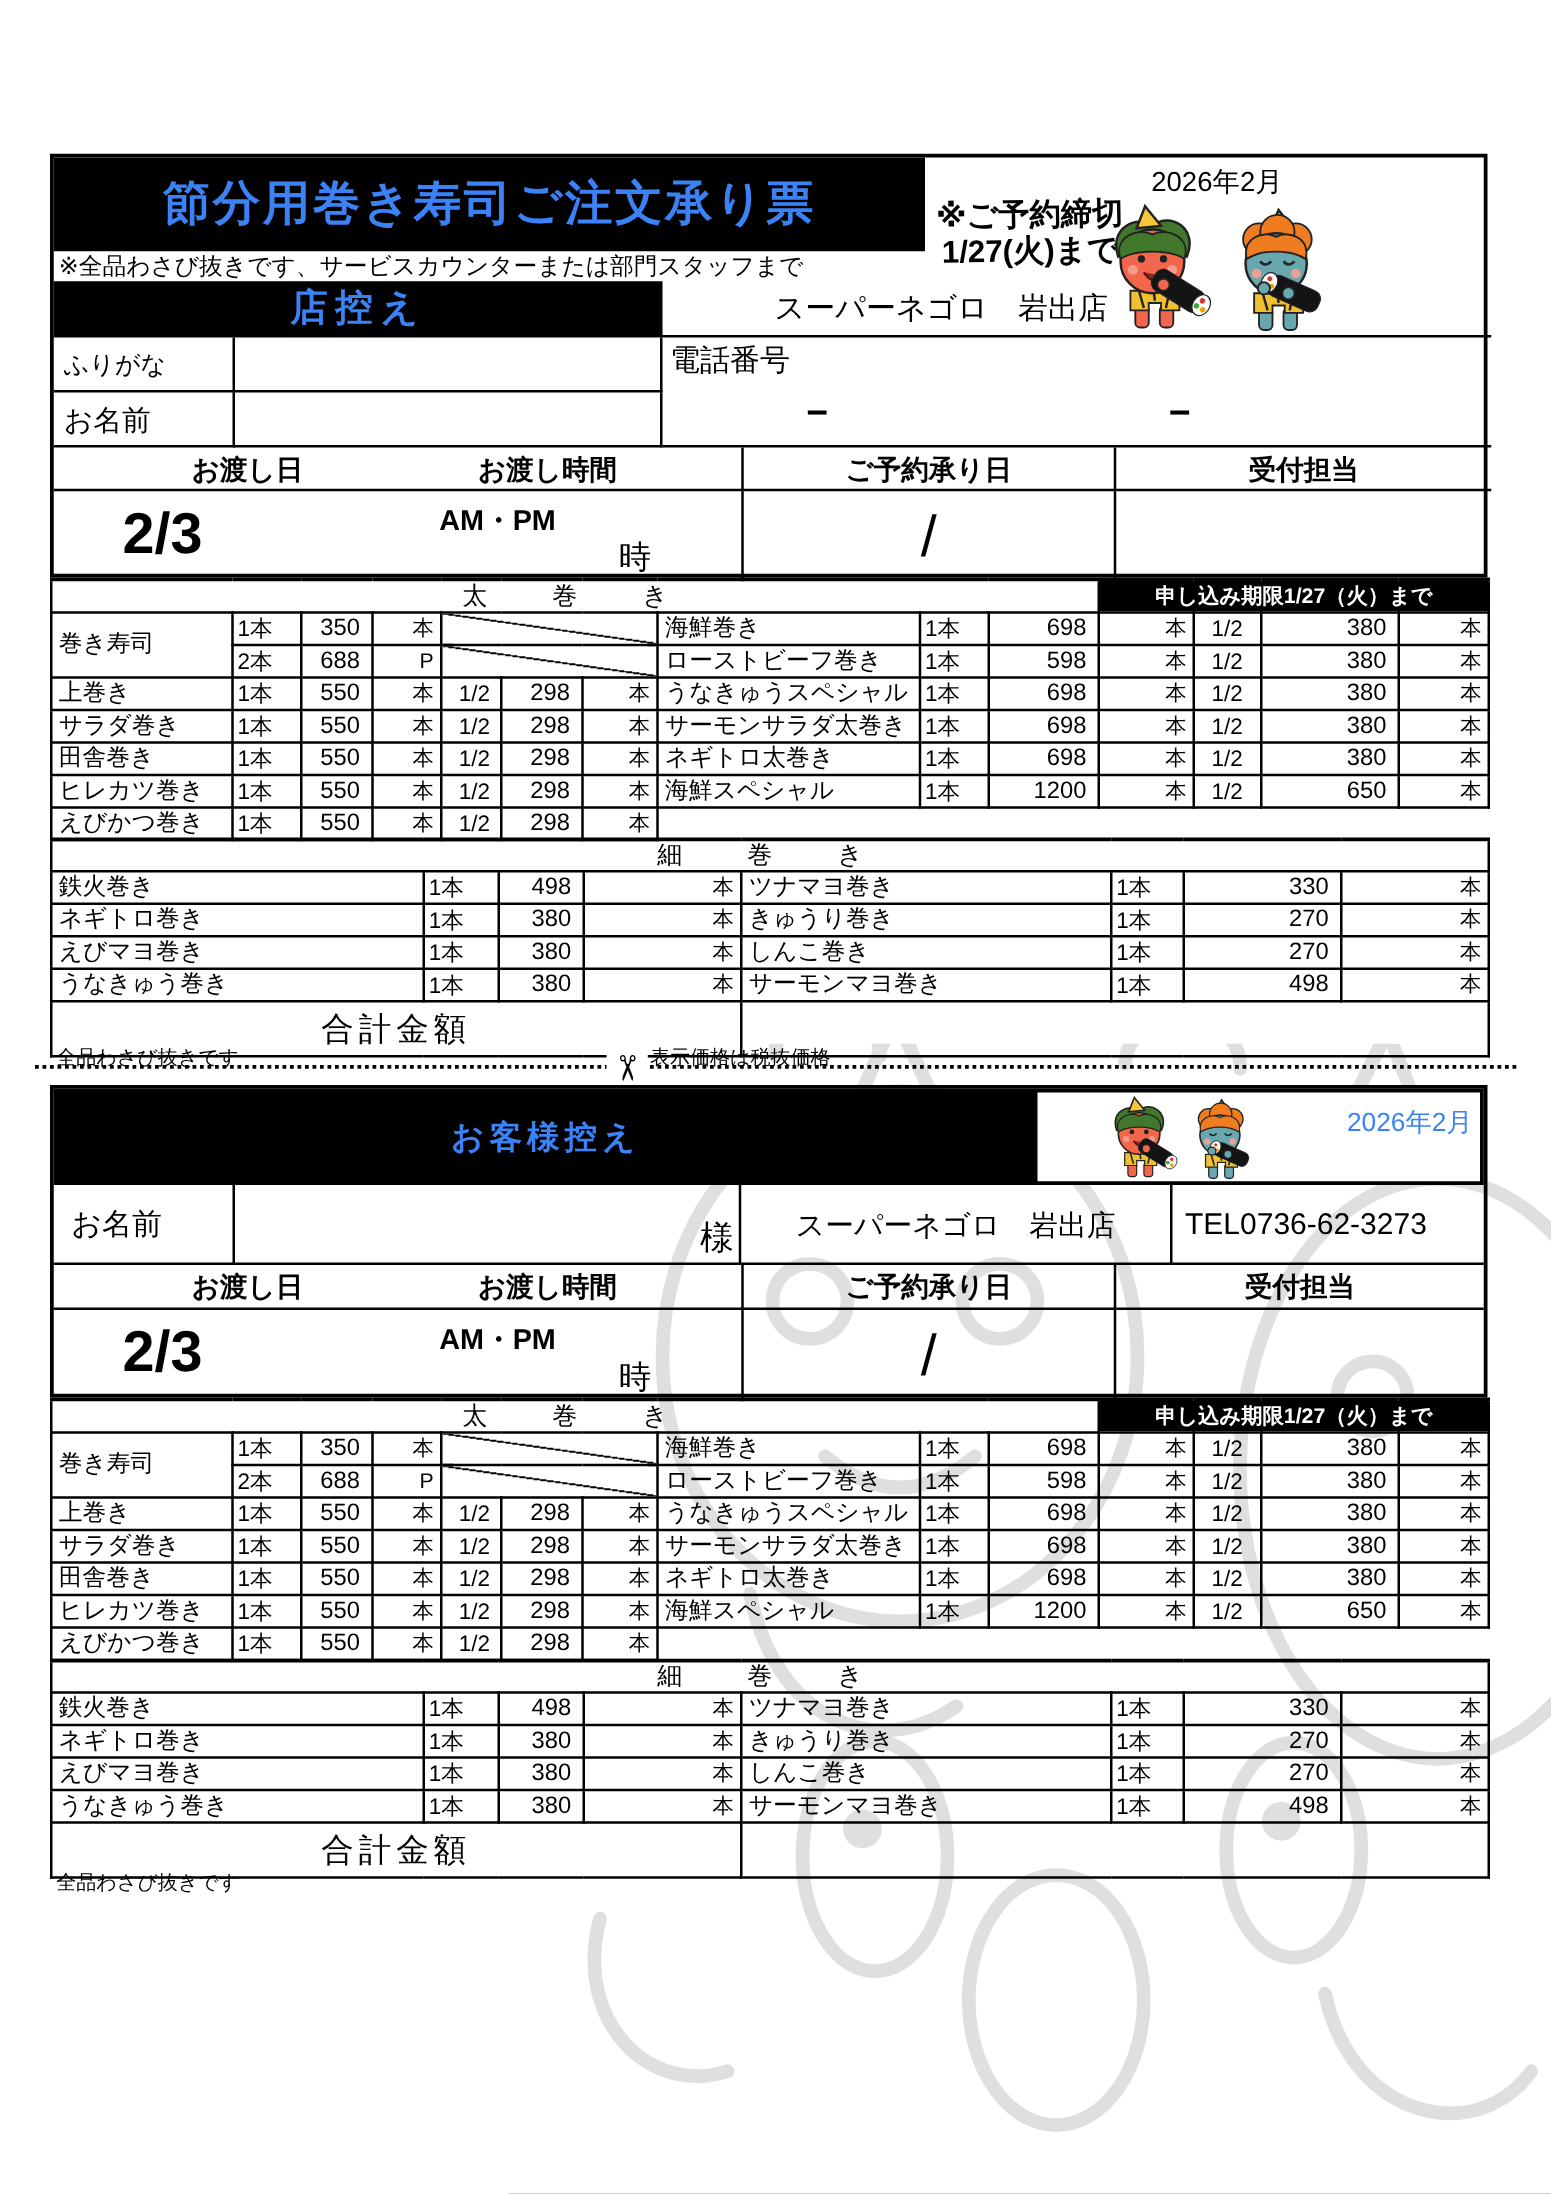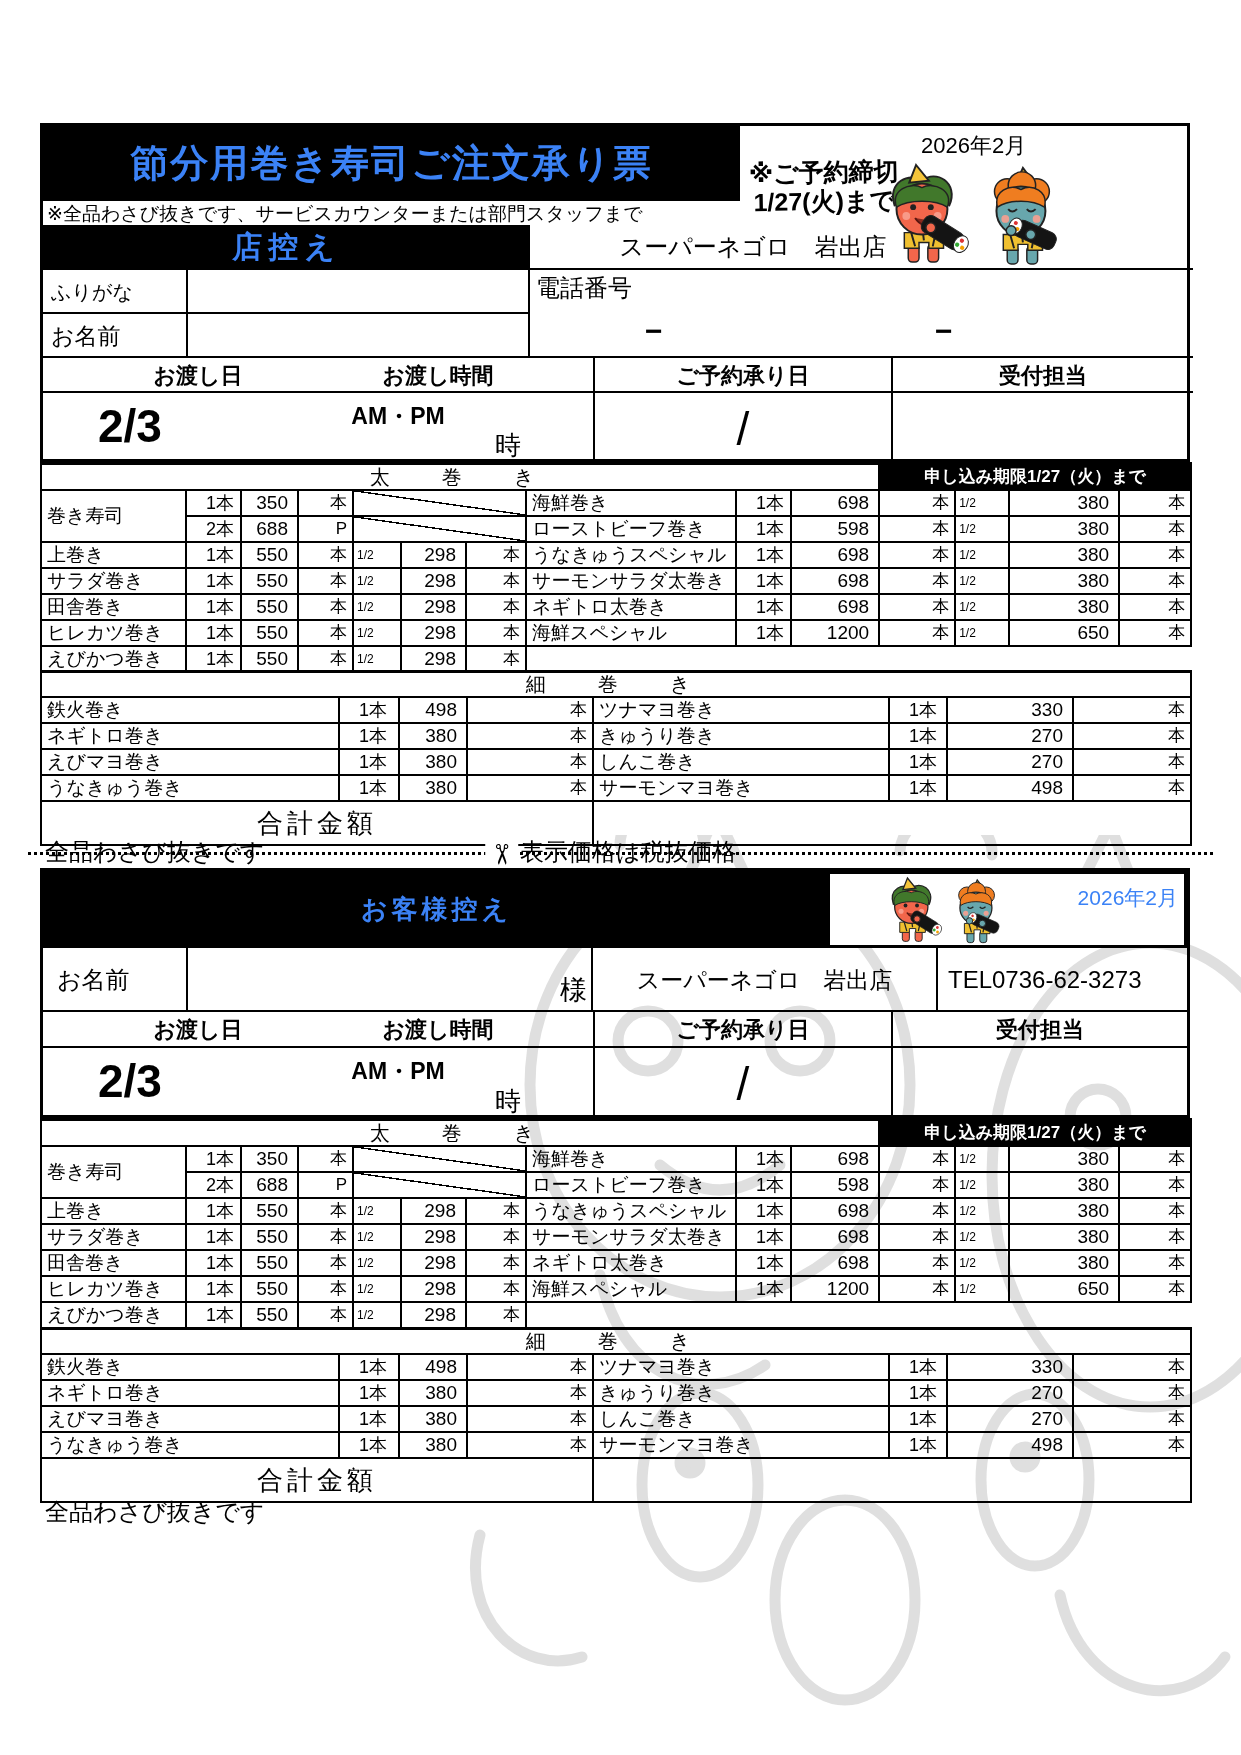--- a/index.html
+++ b/index.html
@@ -10,33 +10,33 @@
   .bdb{border-bottom:2px solid #000;}
   .box{position:absolute;box-sizing:border-box;border:3px solid #000;background:transparent;z-index:2;}
   .blackbar{background:#000;color:#3b82f6;}
   
   table.menu{position:absolute;border-collapse:collapse;table-layout:fixed;width:1150px;z-index:2;}
   table.menu td{border:2px solid #000;padding:0 5px;font-size:19px;height:24px;line-height:24px;
                 overflow:hidden;white-space:nowrap;background:transparent;}
   table.menu td.ttl{text-align:center;font-size:20px;letter-spacing:16px;height:23px;line-height:23px;border-top:3px solid #000;}
   table.menu td.bar{background:#000;color:#fff;font-size:17px;font-weight:bold;text-align:center;letter-spacing:0;padding:0 2px;border-top:3px solid #000;}
   table.menu td.nm{text-align:left;}
-  table.menu td.q{font-size:18px;padding:0 19px;}
+  table.menu td.q{font-size:18px;padding:0 3px;}
   table.menu td.p{text-align:right;padding-right:9px;}
   table.menu td.u{text-align:right;font-size:17px;padding-right:5px;}
-  table.menu td.hq{font-size:12px;padding:0 3px;}
+  table.menu td.hq{font-size:18px;padding:0 13px;}
   table.menu td.diag{background-image:linear-gradient(to top right,transparent 48.8%,#000 48.8%,#000 51.8%,transparent 51.8%);}
   table.menu td.void{border:none;}
   table.menu td.tot{text-align:center;font-size:26px;letter-spacing:4px;height:42px;line-height:42px;}
   table.menu td.totblank{height:42px;}
   .lbl{font-size:21px;line-height:44px;padding-left:8px;}
   .schedlbl{font-size:22px;text-align:center;line-height:35px;font-weight:bold;}
   .wm{position:absolute;left:0;top:835px;z-index:0;}
   .oni{position:absolute;z-index:5;}
-  .note{position:absolute;font-size:24px;z-index:2;}
+  .note{position:absolute;font-size:16px;z-index:2;}
   .cutline{position:absolute;left:28px;top:852px;width:1185px;border-top:3px dotted #000;z-index:2;}
   .scis{position:absolute;left:460px;top:-17px;font-size:28px;background:#fff;padding:0 2px;display:inline-block;transform:rotate(90deg);}
 </style>
 </head>
 <body>
 
 <div id="page">
 
   <svg class="wm" width="1241" height="920" viewBox="0 0 1241 920">
     <g fill="none" stroke="#cccccc" stroke-width="11" stroke-linecap="round" opacity="0.62">

